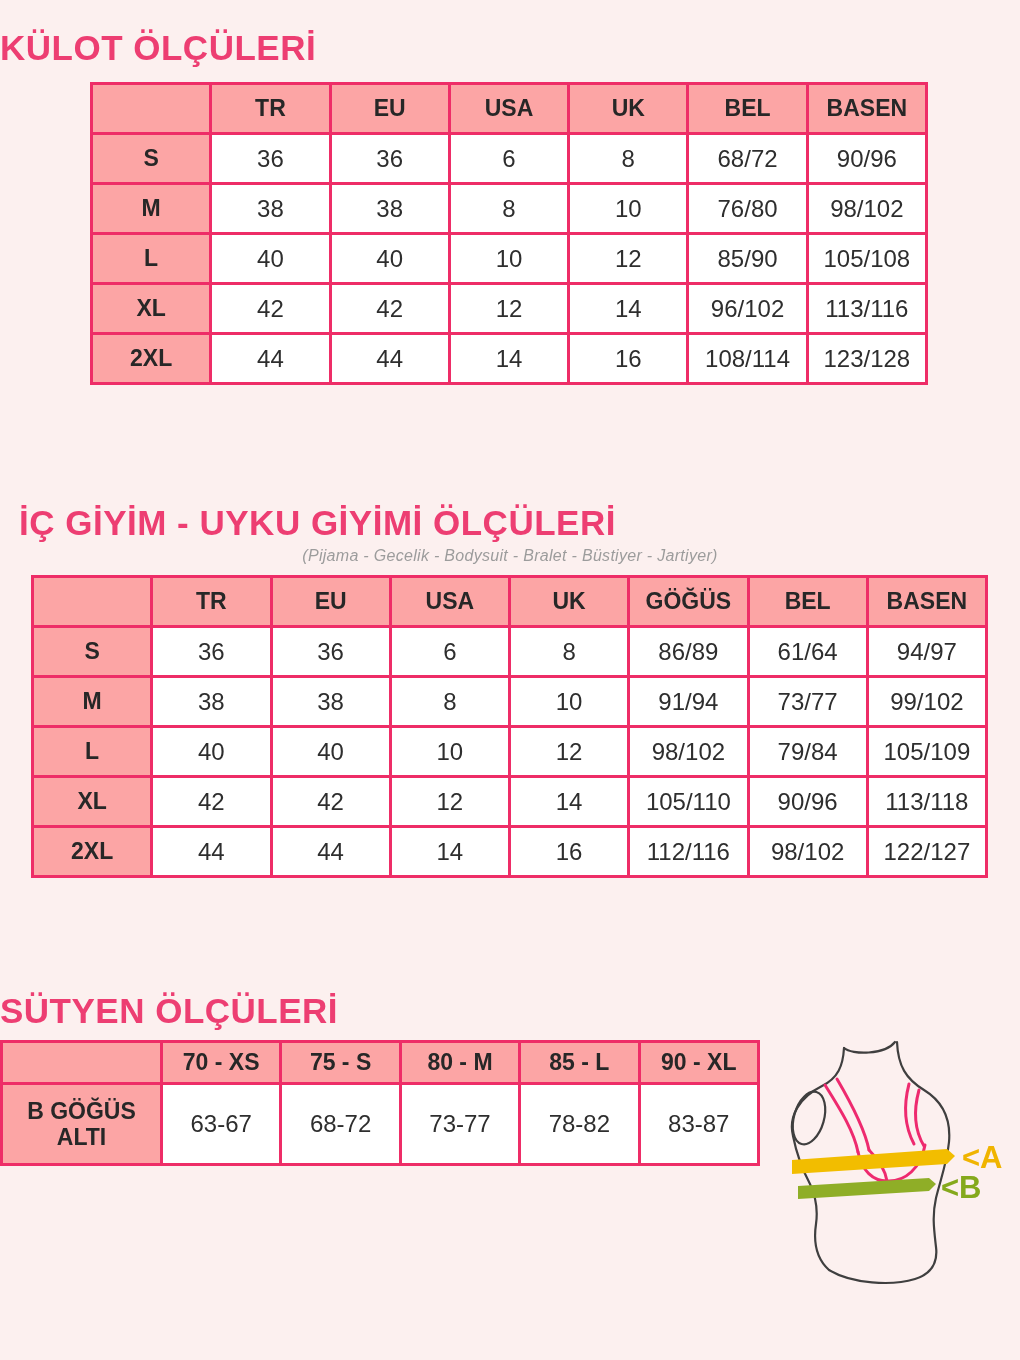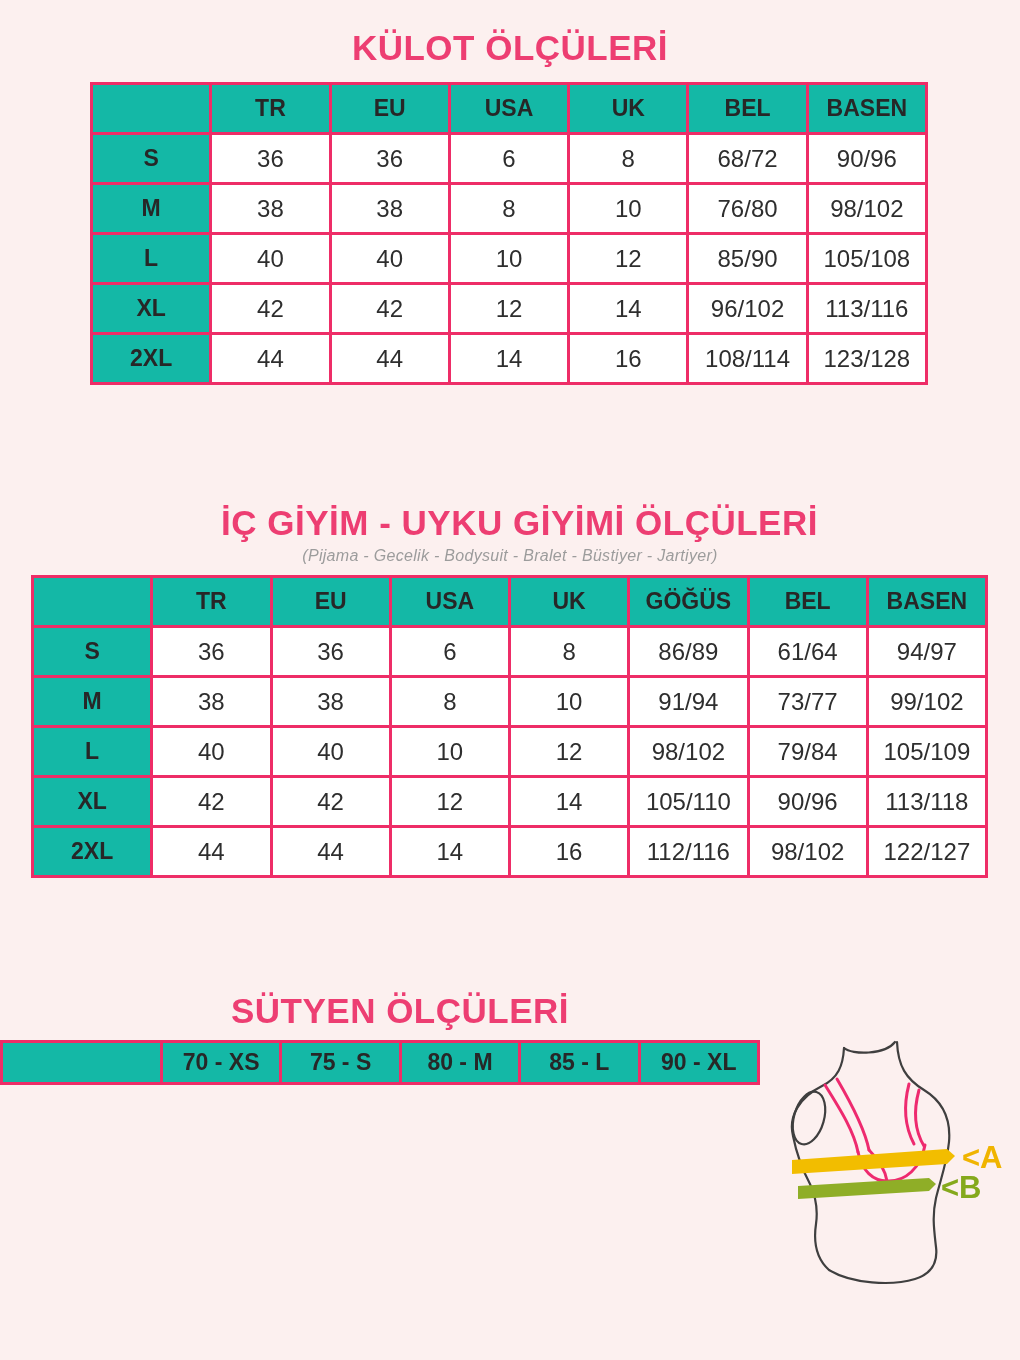--- a/index.html
+++ b/index.html
@@ -7,21 +7,20 @@
   body {
     width: 1020px;
     height: 1360px;
     background: #fcf0ef;
     font-family: "Liberation Sans", sans-serif;
     overflow: hidden;
     position: relative;
   }
   .title {
     margin: 0;
-    text-align: center;
     color: #ed3e72;
     font-size: 35px;
     font-weight: bold;
     letter-spacing: 0.5px;
     line-height: 40px;
   }
   #title-1 { padding-top: 28px; }
   #title-2 { margin-top: 118px; padding-left: 19px; }
   #title-3 { margin-top: 113px; width: 800px; }
   .subtitle {
@@ -37,21 +36,21 @@
     table-layout: fixed;
     border: 3px solid #ee2d67;
   }
   th, td {
     border: 3px solid #ee2d67;
     text-align: center;
     vertical-align: middle;
     padding: 0 4px;
   }
   th {
-    background: #14b8a6;
+    background: #fca5a5;
     color: #272727;
     font-size: 23px;
     font-weight: bold;
   }
   td {
     background: #ffffff;
     color: #2e2e2e;
     font-size: 24px;
     font-weight: normal;
   }
@@ -216,20 +215,28 @@
         <tr>
           <th></th>
           <th>70 - XS</th>
           <th>75 - S</th>
           <th>80 - M</th>
           <th>85 - L</th>
           <th>90 - XL</th>
         </tr>
       </thead>
       <tbody>
+        <tr>
+          <th>B GÖĞÜS ALTI</th>
+          <td>63-67</td>
+          <td>68-72</td>
+          <td>73-77</td>
+          <td>78-82</td>
+          <td>83-87</td>
+        </tr>
       </tbody>
     </table>
 
   <svg class="bra-figure" width="242" height="258" viewBox="0 0 242 258">
 
     <g fill="none" stroke="#3f3f3f" stroke-width="2.2" stroke-linecap="round">
       <path d="M66,16 C74,23 107,23 117,10"></path>
       <path d="M66,16 C65,34 60,46 44,54 C22,65 10,84 15,104 C18,119 24,137 32,152 C38,165 40,178 38,192 C35,212 40,228 51,238 C74,252 114,254 137,247 C153,242 160,231 158,215 C156,197 154,184 158,166 C163,146 169,130 171,110 C173,87 164,69 146,58 C128,47 120,34 119,10"></path>
       <ellipse cx="31" cy="86" rx="15" ry="27" transform="rotate(16 31 86)"></ellipse>
     </g>

